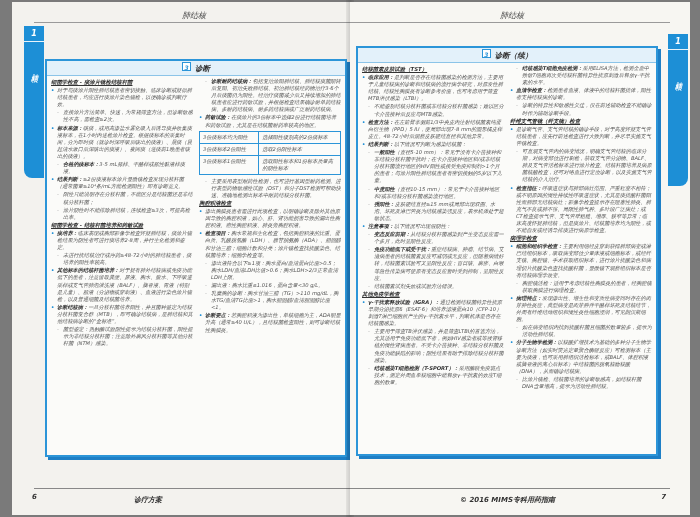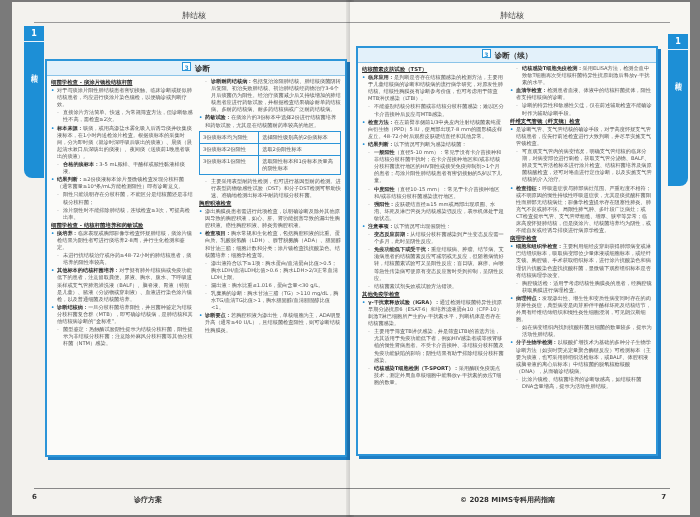--- a/index.html
+++ b/index.html
@@ -1,19 +1,19 @@
 <!DOCTYPE html>
 <html><head>
 <meta charset="utf-8">
 <style>
   * { box-sizing: border-box; margin: 0; padding: 0; }
   html, body { width: 700px; height: 517px; overflow: hidden; background: #6f6f6f; }
   body { font-family: "DejaVu Sans", "Liberation Sans", sans-serif; color: #333; position: relative; }
 
-  .spread { position: absolute; left: 0; top: 0; width: 700px; height: 517px; background: #7a7a7a; }
+  .spread { position: absolute; left: 0; top: 0; width: 700px; height: 517px; background: #7a7a7a; font-style: italic; }
   .page { position: absolute; top: 2px; height: 513px; background: #f6f5f1; overflow: hidden; }
   .page.left { left: 12px; width: 338px; background: #f3f2ee; }
   .page.right { left: 350px; width: 340px; background: #f7f6f2; }
   .gutter { position: absolute; left: 346px; top: 0; width: 8px; height: 517px; background: linear-gradient(90deg, rgba(0,0,0,0.06), rgba(0,0,0,0.15), rgba(0,0,0,0.06)); }
 
   .run-head { position: absolute; top: 8px; font-size: 8px; color: #444; }
   .page.left .run-head { left: 170px; }
   .page.right .run-head { left: 150px; }
   .head-rule { position: absolute; top: 20px; height: 1px; background: #9a9a9a; }
   .page.left .head-rule { left: 22px; right: 0; }
@@ -169,16 +169,16 @@
             <div class="b"><span class="k">细胞和组织学检查：</span><span>主要利用细经皮穿刺获得肺部病变或淋巴结组织标本，吸取病变部位少量体液或细胞标本，或经纤支镜、胸腔镜、手术获取组织标本，进行涂片抗酸染色和病理切片抗酸染色查找抗酸杆菌，显微镜下观察组织标本是否有结核病理学改变。</span></div>
             <div class="s"><span>胸腔镜活检：适用于考虑结核性胸膜炎的患者，经胸腔镜获取胸膜进行病理检查。</span></div>
             <div class="b"><span class="k">病理特点：</span><span>发现渗出性、增生性和变质性病变同时存在的肉芽肿性炎症，典型病变是肉芽肿伴干酪样坏死及结核结节，外周有纤维结缔组织和慢性炎性细胞浸润，可见朗汉斯细胞。</span></div>
             <div class="s"><span>如在病变组织内找到抗酸杆菌且细菌的数量较多，提示为活动性肺结核。</span></div>
             <div class="b"><span class="k">分子生物学检测：</span><span>以核酸扩增技术为基础的多种分子生物学诊断方法（如实时荧光定量聚合酶链反应）可检测标本（主要为痰液，也可采用肺组织活检标本，或BALF、体腔积液或脑脊液的离心后标本）中结核菌的脱氧核糖核酸（DNA），从而确诊结核病。</span></div>
             <div class="s"><span>比涂片镜检、结核菌培养的诊断敏感高，如结核杆菌DNA含量增高，提示为活动性肺结核。</span></div>
           </div>
       </div>
     </div>
     <div class="foot-rule"></div>
-    <div class="foot-text">© 2028 MIMS专科用药指南</div>
+    <div class="foot-text">© 2016 MIMS专科用药指南</div>
     <div class="page-num">7</div>
   </div>
 </div>
 
 </body></html>

